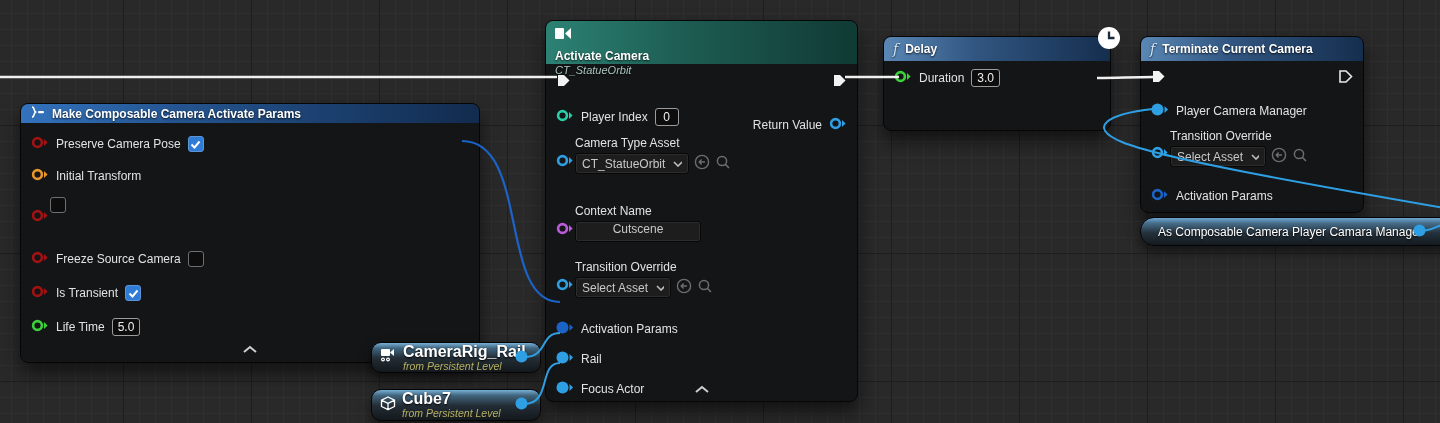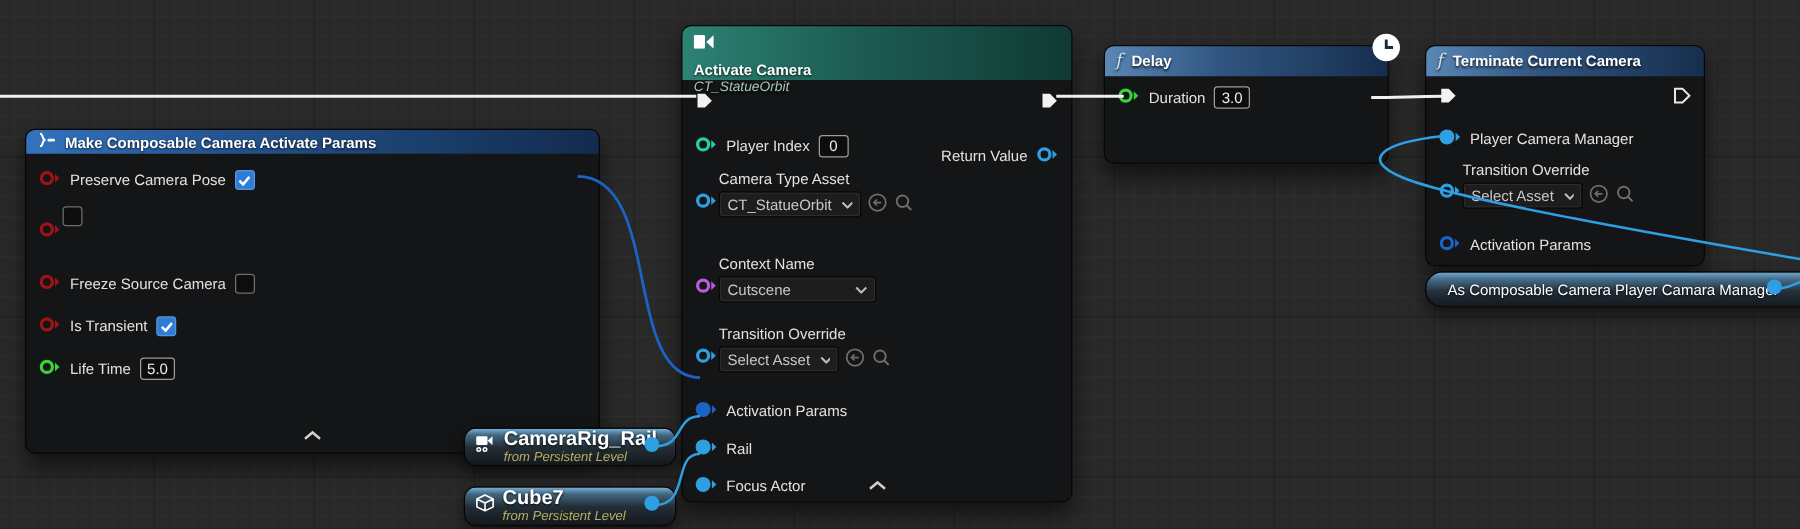--- a/index.html
+++ b/index.html
@@ -110,20 +110,27 @@
               <circle cx="6.5" cy="6.5" r="4.4" fill="none" stroke="currentColor" stroke-width="2.6"></circle>
               <path d="M13 3l3.6 3.5L13 10z" fill="currentColor"></path>
             </svg></span>
         <span class="lbl">Preserve Camera Pose</span>
         <span class="cb checked">
             <svg width="11" height="9">
               <path d="M1.5 4.5l3 3 5-6" stroke="#fff" stroke-width="2" fill="none"></path>
             </svg>
           </span>
       </div>
+      <div class="row" style="height:32px;">
+        <span class="pin c-transform"><svg width="18" height="13">
+              <circle cx="6.5" cy="6.5" r="4.4" fill="none" stroke="currentColor" stroke-width="2.6"></circle>
+              <path d="M13 3l3.6 3.5L13 10z" fill="currentColor"></path>
+            </svg></span>
+        <span class="lbl">Initial Transform</span>
+      </div>
       <div class="row2" style="height:48px;">
         <span class="pinabs pin c-bool"><svg width="18" height="13">
               <circle cx="6.5" cy="6.5" r="4.4" fill="none" stroke="currentColor" stroke-width="2.6"></circle>
               <path d="M13 3l3.6 3.5L13 10z" fill="currentColor"></path>
             </svg></span>
         <span class="ctl-line">
             <span class="cb"></span>
           </span>
       </div>
       <div class="row" style="height:34px;">
@@ -212,21 +219,21 @@
             </svg></span>
       </span>
     </div>
     <div class="row2" style="height:54px;margin-top:12px;">
       <span class="pinabs pin c-name"><svg width="18" height="13">
             <circle cx="6.5" cy="6.5" r="4.4" fill="none" stroke="currentColor" stroke-width="2.6"></circle>
             <path d="M13 3l3.6 3.5L13 10z" fill="currentColor"></path>
           </svg></span>
       <span class="lbl">Context Name</span>
       <span class="ctl-line">
-        <span class="dd" style="width:112px;">
+        <span class="dd" style="width:112px;flex-direction:column;">
             <span>Cutscene</span>
             <svg width="10" height="6">
               <path d="M1 1l4 4 4-4" stroke="#bdbdbd" stroke-width="1.6" fill="none"></path>
             </svg>
           </span>
       </span>
     </div>
     <div class="row2" style="height:54px;">
       <span class="pinabs pin c-obj"><svg width="18" height="13">
             <circle cx="6.5" cy="6.5" r="4.4" fill="none" stroke="currentColor" stroke-width="2.6"></circle>

